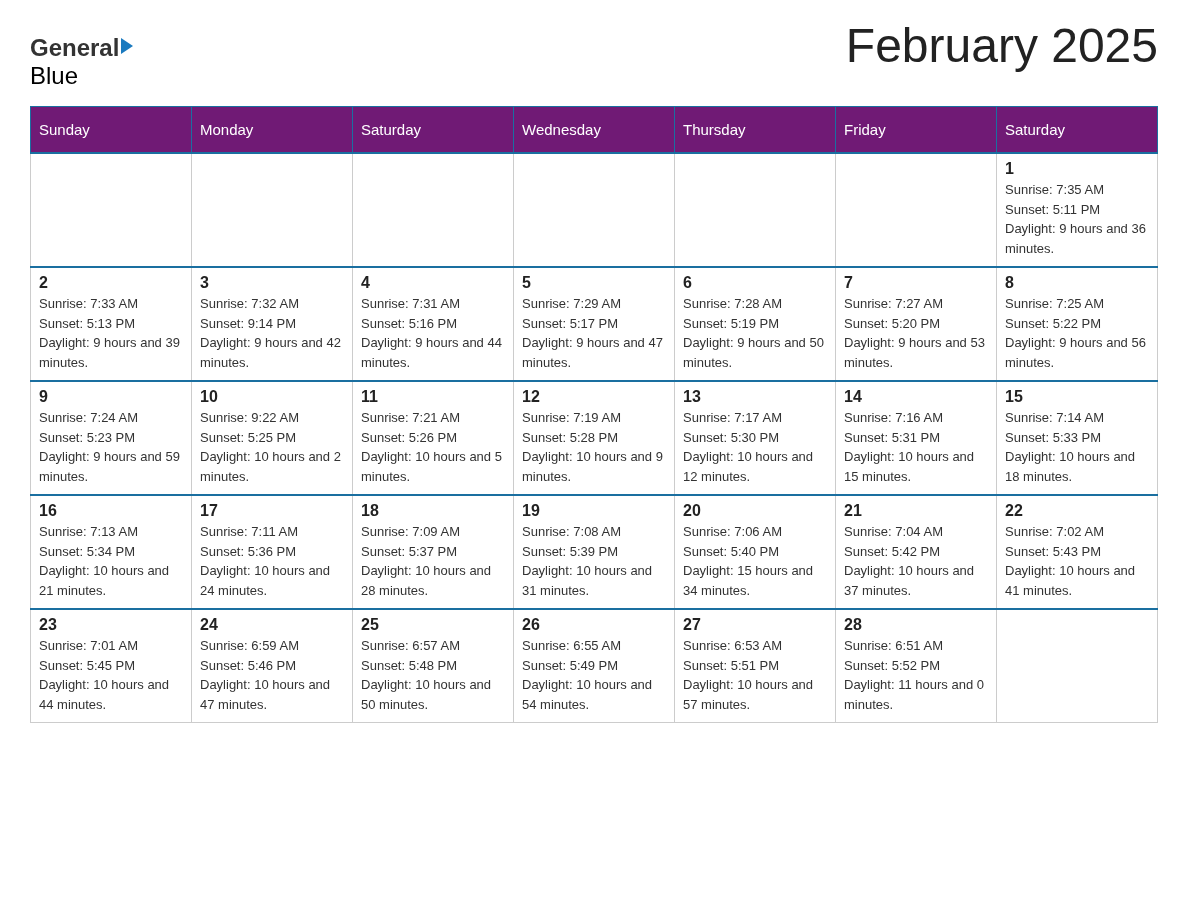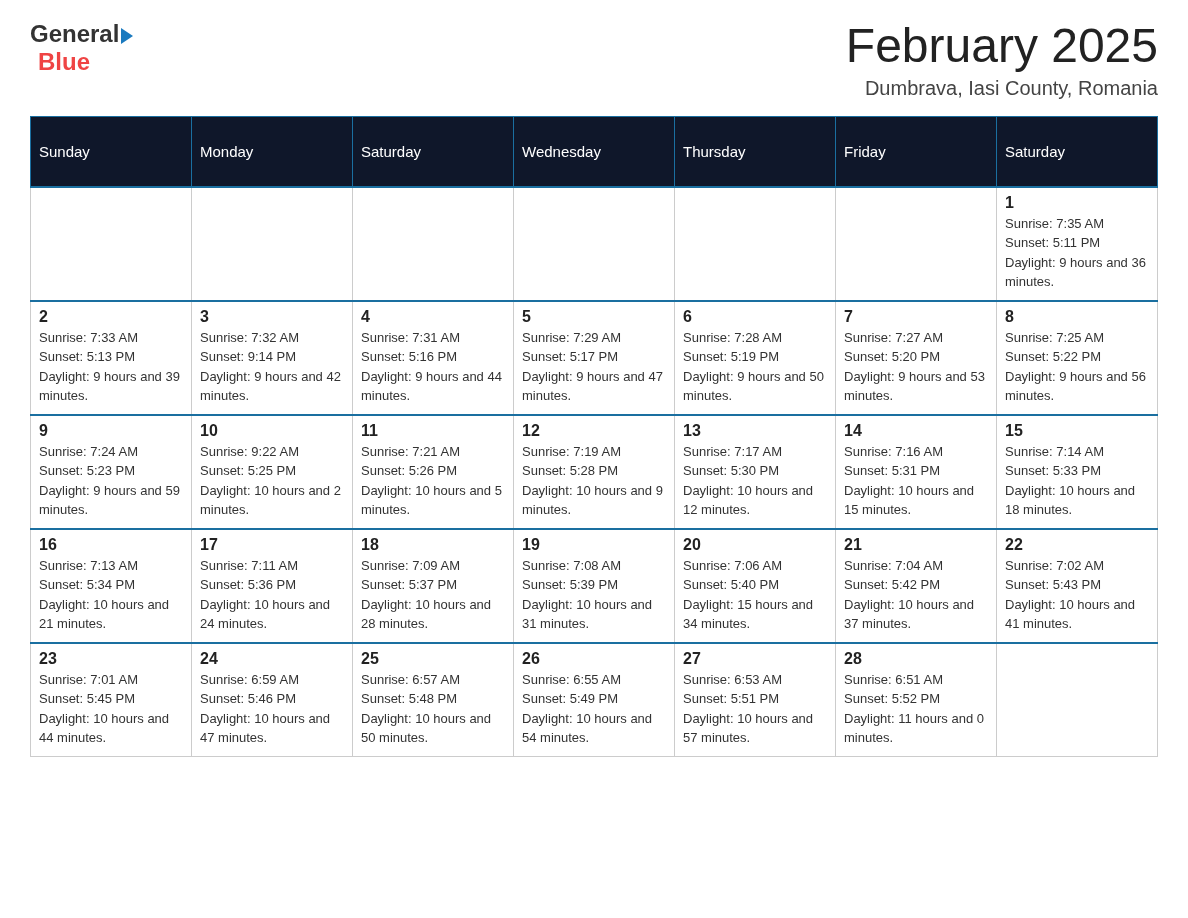--- a/index.html
+++ b/index.html
@@ -15,21 +15,22 @@
       align-items: flex-start;
       margin-bottom: 16px;
     }
     .logo {
       display: flex;
       flex-direction: column;
       align-items: flex-start;
     }
     .logo-line1 {
       display: flex;
-      align-items: center;
+      align-items: flex-start;
+      margin-top: 14px;
     }
     .title-section {
       text-align: right;
     }
     .calendar-title {
       font-size: 48px;
       font-weight: normal;
       color: #222;
       line-height: 1.1;
     }
@@ -37,23 +38,23 @@
       font-size: 20px;
       color: #444;
       margin-top: 4px;
     }
     .calendar {
       width: 100%;
       border-collapse: collapse;
       table-layout: fixed;
     }
     .calendar thead tr th {
-      background-color: #0f172a;
+      background-color: #701a75;
       color: #fff;
-      padding: 26px 8px;
+      padding: 14px 8px;
       font-size: 15px;
       font-weight: normal;
       text-align: left;
       border: 1px solid #1a6fa0;
     }
     .calendar tbody tr td {
       vertical-align: top;
       padding: 6px 8px 8px 8px;
       font-size: 12px;
       color: #333;
@@ -84,26 +85,25 @@
 </head>
 <body>
 
 <div class="header">
   <div class="logo">
     <div class="logo-line1">
       <span style="font-size:24px;font-weight:bold;color:#333;">General</span>
       <span style="display:inline-block;width:0;height:0;border-left:12px solid #1a7abf;border-right:0;border-bottom:8px solid transparent;border-top:8px solid transparent;margin-left:2px;margin-top:4px;"></span>
     </div>
     <div>
-      <span style="font-size:24px;font-weight:bold;color:#ef4444;margin-left:8px;">Blue</span>
+      <span style="font-size:24px;font-weight:normal;color:#000000;">Blue</span>
     </div>
   </div>
   <div class="title-section">
     <div class="calendar-title">February 2025</div>
-    <div class="calendar-subtitle">Dumbrava, Iasi County, Romania</div>
   </div>
 </div>
 
 <table class="calendar">
   <thead>
     <tr>
     <th>Sunday</th>
         <th>Monday</th>
         <th>Saturday</th>
         <th>Wednesday</th>

